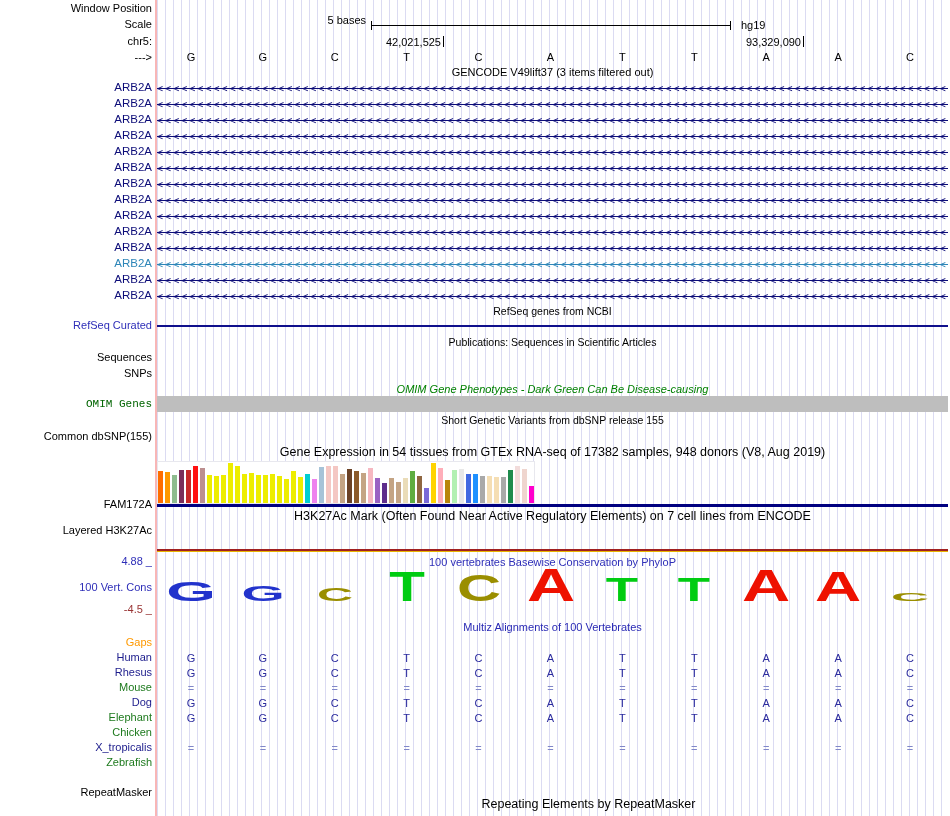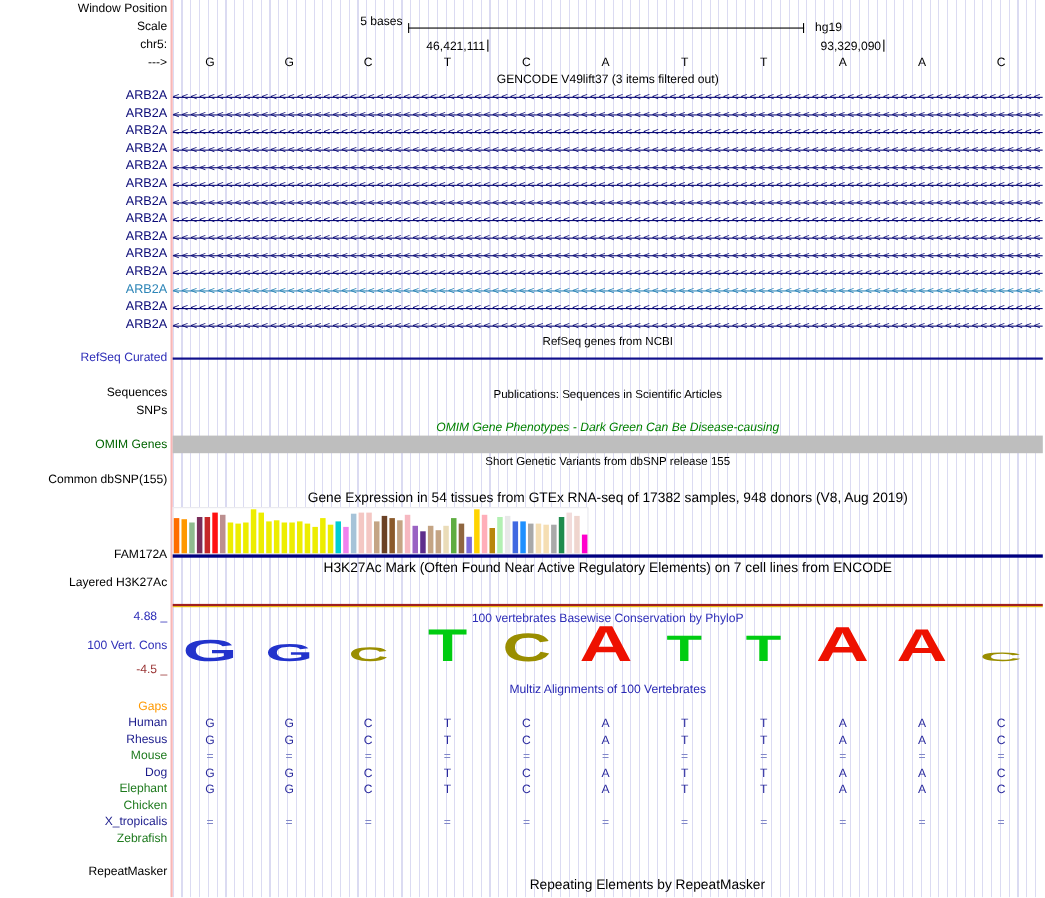--- a/index.html
+++ b/index.html
@@ -37,43 +37,43 @@
   <div class="abs" style="left:741px;top:19px;font-size:11px;line-height:12px;color:#000;">hg19</div>
 
   <div id="gutter">
       <div class="abs gutter-label" style="top: 2px; color: rgb(0, 0, 0);">Window Position</div>
       <div class="abs gutter-label" style="top: 18px; color: rgb(0, 0, 0);">Scale</div>
       <div class="abs gutter-label" style="top: 35px; color: rgb(0, 0, 0);">chr5:</div>
       <div class="abs gutter-label" style="top: 51px; color: rgb(0, 0, 0);">---&gt;</div>
       <div class="abs gutter-label" style="top: 319px; color: rgb(46, 46, 184);">RefSeq Curated</div>
       <div class="abs gutter-label" style="top: 351px; color: rgb(0, 0, 0);">Sequences</div>
       <div class="abs gutter-label" style="top: 367px; color: rgb(0, 0, 0);">SNPs</div>
-      <div class="abs gutter-label" style="top: 398px; color: rgb(0, 100, 0);">OMIM Genes</div>
+      <div class="abs gutter-label" style="top: 398px; color: rgb(0, 100, 0); font-family: Liberation Mono, monospace;">OMIM Genes</div>
       <div class="abs gutter-label" style="top: 430px; color: rgb(0, 0, 0);">Common dbSNP(155)</div>
       <div class="abs gutter-label" style="top: 498px; color: rgb(0, 0, 0);">FAM172A</div>
       <div class="abs gutter-label" style="top: 524px; color: rgb(0, 0, 0);">Layered H3K27Ac</div>
       <div class="abs gutter-label" style="top: 555px; color: rgb(46, 46, 184);">4.88 _</div>
       <div class="abs gutter-label" style="top: 581px; color: rgb(46, 46, 184);">100 Vert. Cons</div>
       <div class="abs gutter-label" style="top: 603px; color: rgb(153, 51, 51);">-4.5 _</div>
       <div class="abs gutter-label" style="top: 786px; color: rgb(0, 0, 0);">RepeatMasker</div>
     </div>
   <div id="titles">
       <div class="abs track-title" style="top: 66px; font-size: 11px; color: rgb(0, 0, 0);">GENCODE V49lift37 (3 items filtered out)</div>
       <div class="abs track-title" style="top: 305px; font-size: 10.5px; color: rgb(0, 0, 0);">RefSeq genes from NCBI</div>
-      <div class="abs track-title" style="top: 353px; font-size: 10.5px; color: rgb(0, 0, 0);">Publications: Sequences in Scientific Articles</div>
+      <div class="abs track-title" style="top: 336px; font-size: 10.5px; color: rgb(0, 0, 0);">Publications: Sequences in Scientific Articles</div>
       <div class="abs track-title" style="top: 383px; font-size: 11px; color: rgb(0, 128, 0); font-style: italic;">OMIM Gene Phenotypes - Dark Green Can Be Disease-causing</div>
       <div class="abs track-title" style="top: 414px; font-size: 10.5px; color: rgb(0, 0, 0);">Short Genetic Variants from dbSNP release 155</div>
       <div class="abs track-title" style="top: 446px; font-size: 12.5px; color: rgb(0, 0, 0);">Gene Expression in 54 tissues from GTEx RNA-seq of 17382 samples, 948 donors (V8, Aug 2019)</div>
       <div class="abs track-title" style="top: 510px; font-size: 12.5px; color: rgb(0, 0, 0);">H3K27Ac Mark (Often Found Near Active Regulatory Elements) on 7 cell lines from ENCODE</div>
       <div class="abs track-title" style="top: 556px; font-size: 11px; color: rgb(46, 46, 184);">100 vertebrates Basewise Conservation by PhyloP</div>
       <div class="abs track-title" style="top: 621px; font-size: 11px; color: rgb(40, 40, 180);">Multiz Alignments of 100 Vertebrates</div>
       <div class="abs track-title" style="top: 798px; font-size: 12.5px; color: rgb(0, 0, 0); margin-left: 36px;">Repeating Elements by RepeatMasker</div>
     </div>
   <div id="posticks">
-      <div class="abs numlabel" style="left: 331px; top: 36px;">46,421,111</div>
+      <div class="abs numlabel" style="left: 331px; top: 36px;">42,021,525</div>
       <div class="abs tickmark" style="left: 443px; top: 36px; height: 11px;"></div>
       <div class="abs numlabel" style="left: 691px; top: 36px;">93,329,090</div>
       <div class="abs tickmark" style="left: 803px; top: 36px; height: 11px;"></div>
     </div>
   <div id="seqrow">
       <div class="abs seqletter" style="left: 190.955px; top: 51px;">G</div>
       <div class="abs seqletter" style="left: 262.864px; top: 51px;">G</div>
       <div class="abs seqletter" style="left: 334.773px; top: 51px;">C</div>
       <div class="abs seqletter" style="left: 406.682px; top: 51px;">T</div>
       <div class="abs seqletter" style="left: 478.591px; top: 51px;">C</div>

